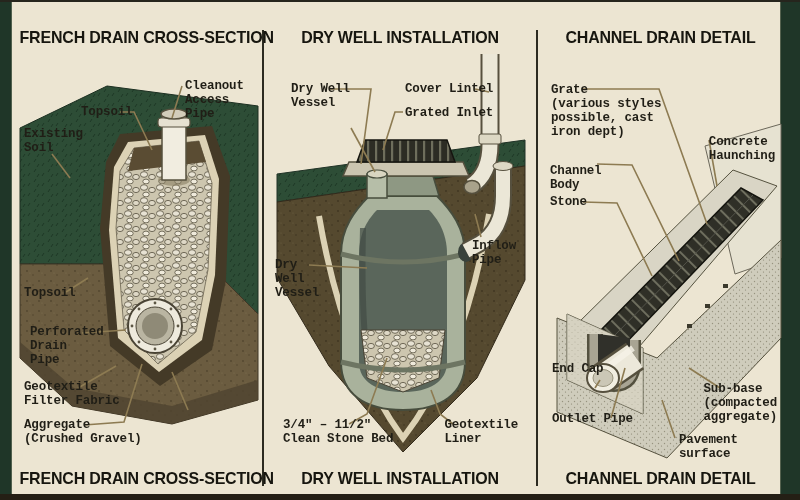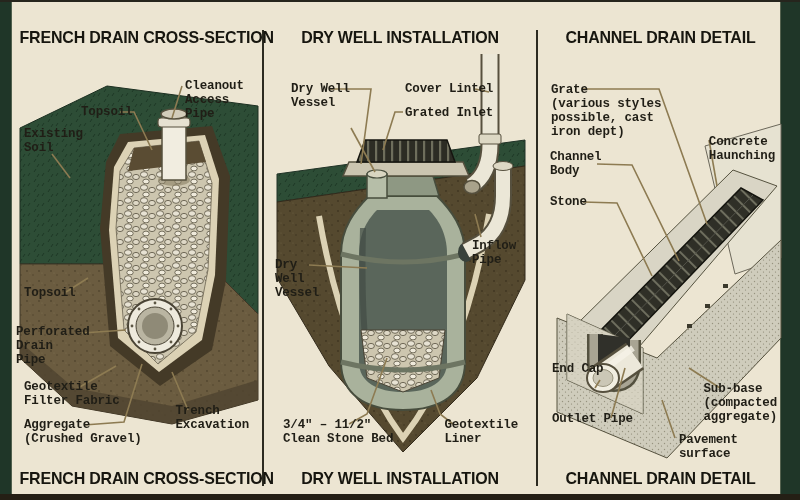--- a/index.html
+++ b/index.html
@@ -131,29 +131,27 @@
         <polyline class="leader" points="176,382 160,344"></polyline>
       </g>
     </svg>
 
     <div class="lbl" style="left:173px;top:51px">Cleanout
 Access Pipe</div>
     <div class="lbl" style="left:69px;top:77px">Topsoil</div>
     <div class="lbl" style="left:12px;top:99px">Existing
 Soil</div>
     <div class="lbl" style="left:12px;top:258px">Topsoil</div>
-    <div class="lbl" style="left:4px;top:297px">Perforated
+    <div class="lbl" style="left:18px;top:297px">Perforated
 Drain
 Pipe</div>
     <div class="lbl" style="left:12px;top:352px">Geotextile
 Filter Fabric</div>
     <div class="lbl" style="left:12px;top:390px">Aggregate
 (Crushed Gravel)</div>
-    <div class="lbl r" style="right:14px;top:376px">Trench
-Excavation</div>
 
     <div class="footer">FRENCH DRAIN CROSS-SECTION</div>
   </section>
 
   <section class="panel" id="p2">
     <div class="title">DRY WELL INSTALLATION</div>
 
     <svg class="art" width="274" height="464" viewBox="0 0 274 464">
       <g>
         <polygon points="14,146 262,112 262,138 14,174" fill="url(#grasstex)" stroke="#203226" stroke-width="1"></polygon>
@@ -267,21 +265,21 @@
         <polyline class="leader" points="138,410 125,372"></polyline>
       </g>
     </svg>
 
     <div class="lbl" style="left:14px;top:55px">Grate
 (various styles
 possible, cast
 iron dept)</div>
     <div class="lbl r" style="right:9px;top:107px">Concrete
 Haunching</div>
-    <div class="lbl" style="left:13px;top:122px">Channel
+    <div class="lbl" style="left:13px;top:136px">Channel
 Body</div>
     <div class="lbl" style="left:13px;top:167px">Stone</div>
     <div class="lbl" style="left:15px;top:334px">End Cap</div>
     <div class="lbl" style="left:15px;top:384px">Outlet Pipe</div>
     <div class="lbl r" style="right:7px;top:354px">Sub-base
 (compacted
 aggregate)</div>
     <div class="lbl" style="left:142px;top:405px">Pavement surface</div>
 
     <div class="footer">CHANNEL DRAIN DETAIL</div>

